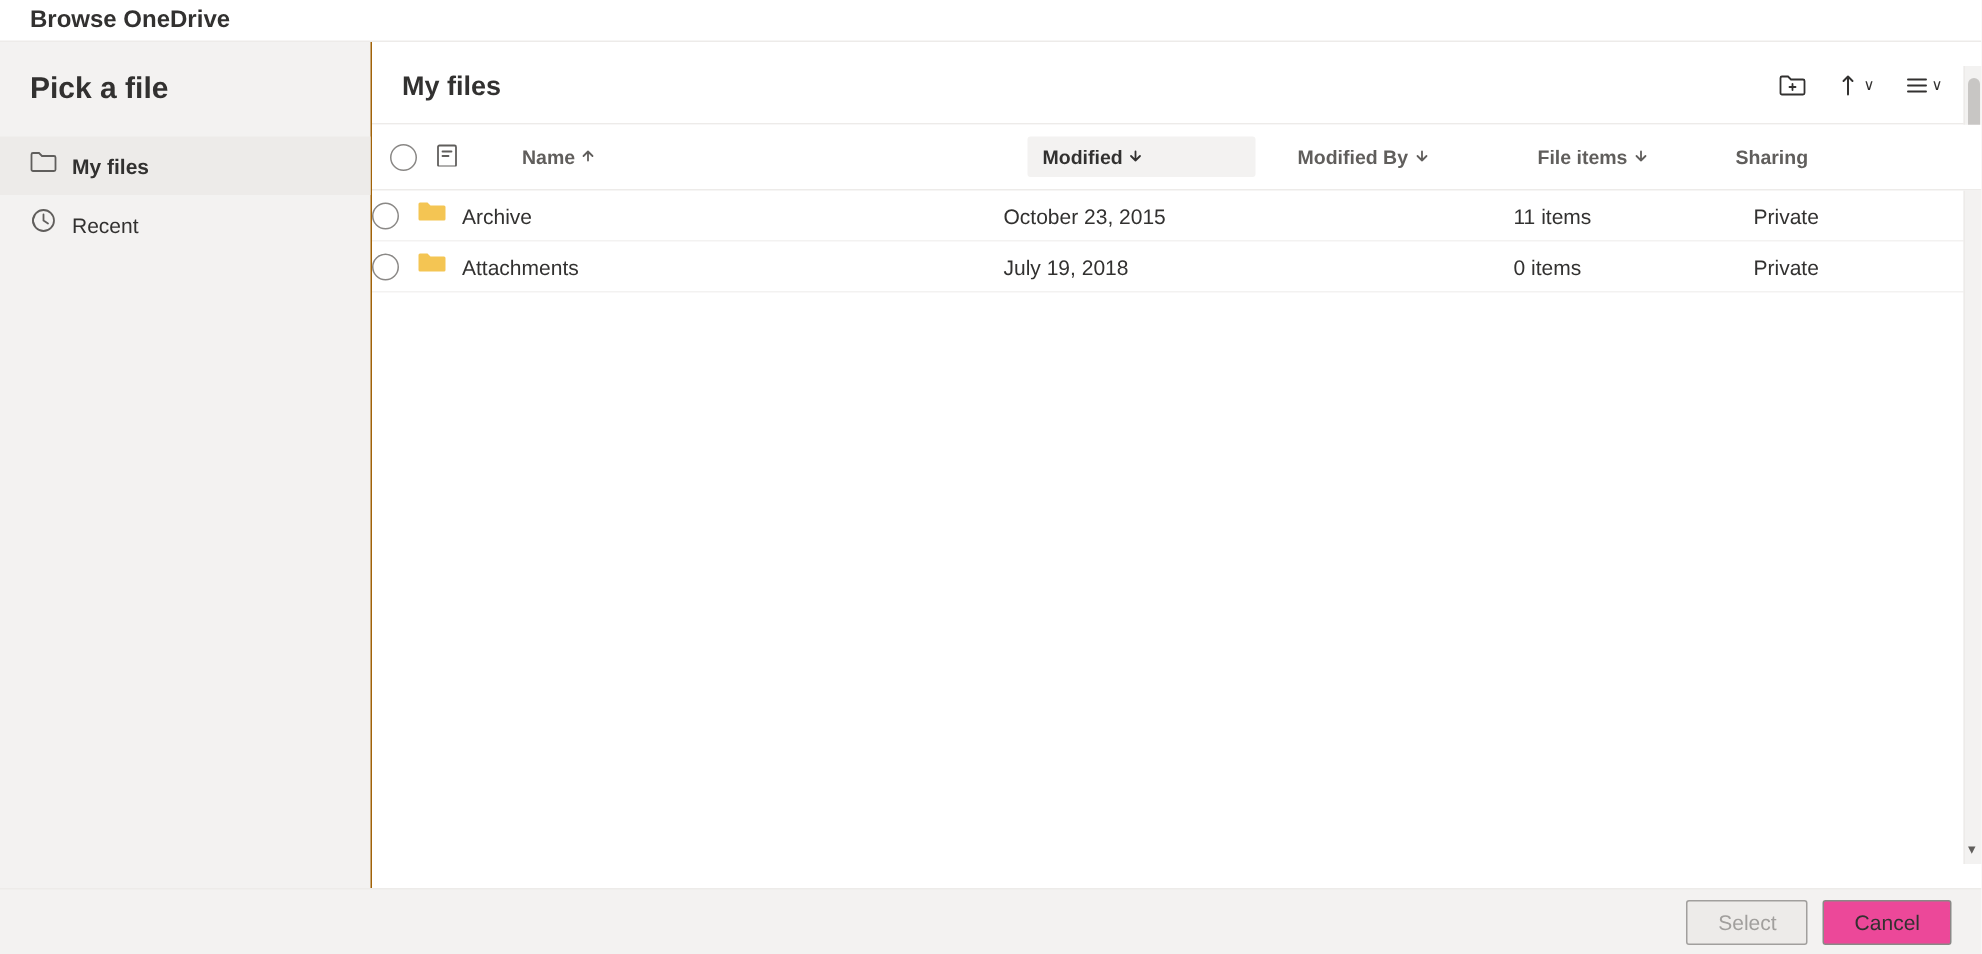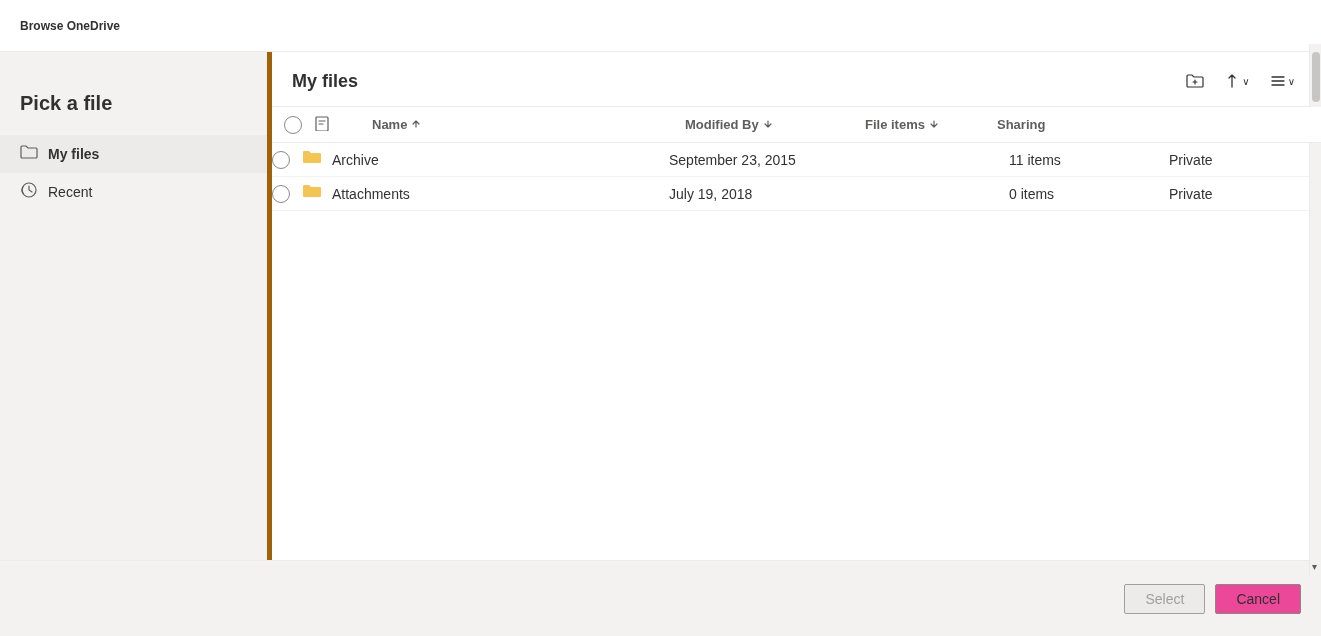--- a/index.html
+++ b/index.html
@@ -8,38 +8,38 @@
       background: #f3f2f1;
       width: 1321px;
       height: 636px;
       overflow: hidden;
       display: flex;
       flex-direction: column;
     }
     .app-title-bar {
       padding: 10px 20px;
       background: #fff;
-      font-size: 12px;
+      font-size: 16px;
       font-weight: 600;
       color: #323130;
       border-bottom: 1px solid #edebe9;
-      height: 52px;
+      height: 28px;
       display: flex;
       align-items: center;
     }
     .main-container {
       display: flex;
       flex: 1;
       overflow: hidden;
     }
     .sidebar {
-      width: 272px;
+      width: 248px;
       background: #f3f2f1;
-      padding: 32px 0;
-      border-right: 5px solid #a16207;
+      padding: 12px 0;
+      border-right: 1px solid #a16207;
       flex-shrink: 0;
     }
     .sidebar-title {
       font-size: 20px;
       font-weight: 600;
       color: #323130;
       padding: 8px 20px 20px 20px;
     }
     .sidebar-item {
       display: flex;
@@ -148,21 +148,21 @@
       border-radius: 50%;
       display: flex;
       align-items: center;
       justify-content: center;
     }
     .folder-icon {
       color: #f4c553;
       font-size: 18px;
     }
     .footer {
-      height: 76px;
+      height: 44px;
       background: #f3f2f1;
       display: flex;
       align-items: center;
       justify-content: flex-end;
       padding: 0 20px;
       gap: 10px;
       border-top: 1px solid #edebe9;
     }
     .btn {
       padding: 6px 20px;
@@ -254,20 +254,28 @@
           </svg>
         </div>
         <div class="col-header">
           <span>Name</span>
           <span>
             <svg width="10" height="10" viewBox="0 0 10 10" fill="none">
               <path d="M5 2v6M2 5l3-3 3 3" stroke="#605e5c" stroke-width="1.2" stroke-linecap="round" stroke-linejoin="round"></path>
             </svg>
           </span>
         </div>
+        <div class="col-modified col-header">
+          <span>Modified</span>
+          <span>
+            <svg width="10" height="10" viewBox="0 0 10 10" fill="none">
+              <path d="M5 2v6M2 5l3 3 3-3" stroke="#323130" stroke-width="1.2" stroke-linecap="round" stroke-linejoin="round"></path>
+            </svg>
+          </span>
+        </div>
         <div class="col-header">
           <span>Modified By</span>
           <span>
             <svg width="10" height="10" viewBox="0 0 10 10" fill="none">
               <path d="M5 2v6M2 5l3 3 3-3" stroke="#605e5c" stroke-width="1.2" stroke-linecap="round" stroke-linejoin="round"></path>
             </svg>
           </span>
         </div>
         <div class="col-header">
           <span>File items</span>
@@ -286,21 +294,21 @@
       <div class="table-row" id="row-archive">
         <div>
           <div class="row-checkbox"></div>
         </div>
         <div class="folder-icon">
           <svg width="20" height="16" viewBox="0 0 20 16" fill="none">
             <path d="M1 3a1 1 0 011-1h5l2 2h9a1 1 0 011 1v8a1 1 0 01-1 1H2a1 1 0 01-1-1V3z" fill="#f4c553"></path>
           </svg>
         </div>
         <div>Archive</div>
-        <div>September 23, 2015</div>
+        <div>October 23, 2015</div>
         <div></div>
         <div>11 items</div>
         <div>Private</div>
         <div></div>
       </div>
 
       <div class="table-row" id="row-attachments">
         <div>
           <div class="row-checkbox"></div>
         </div>

